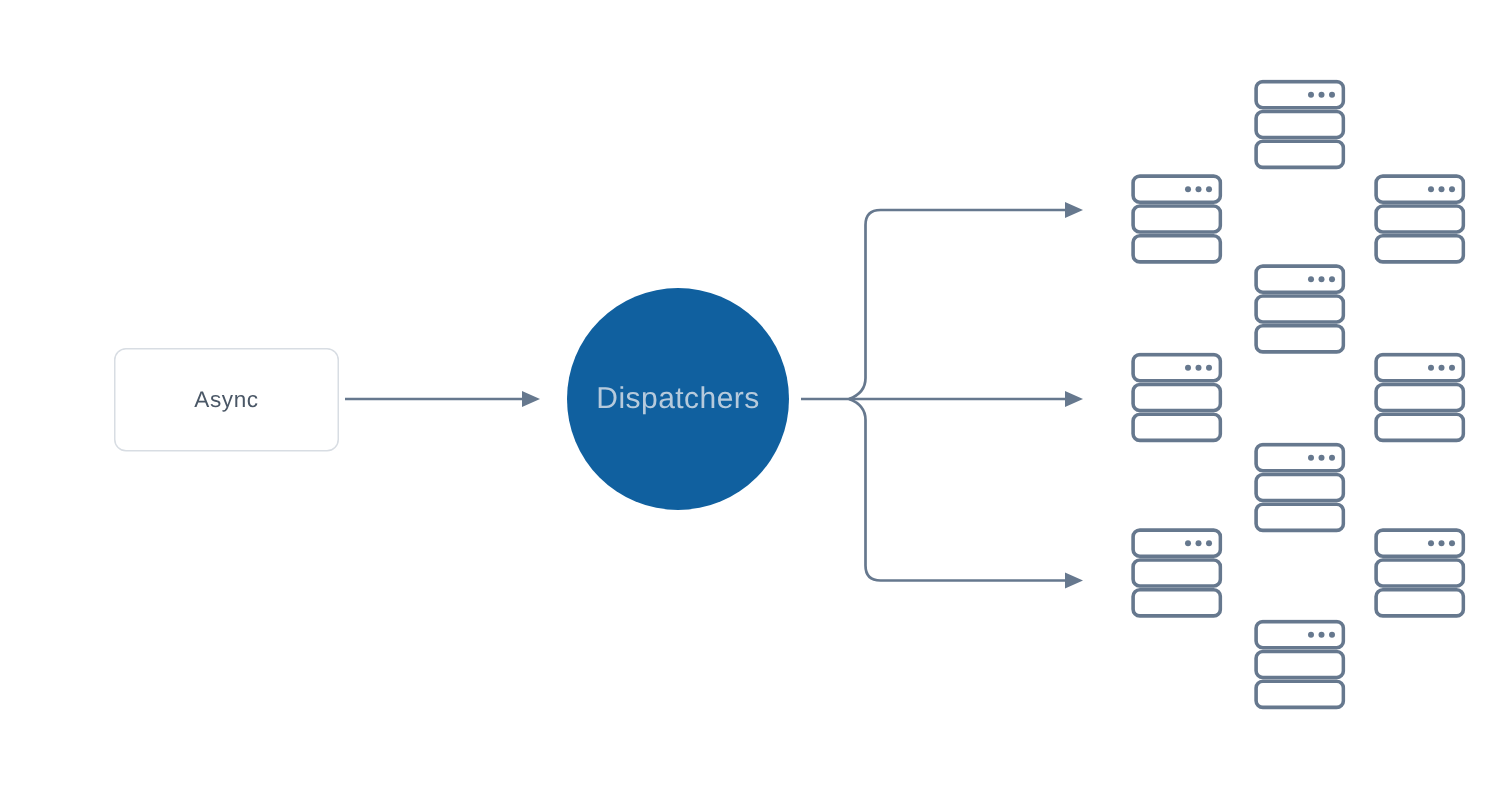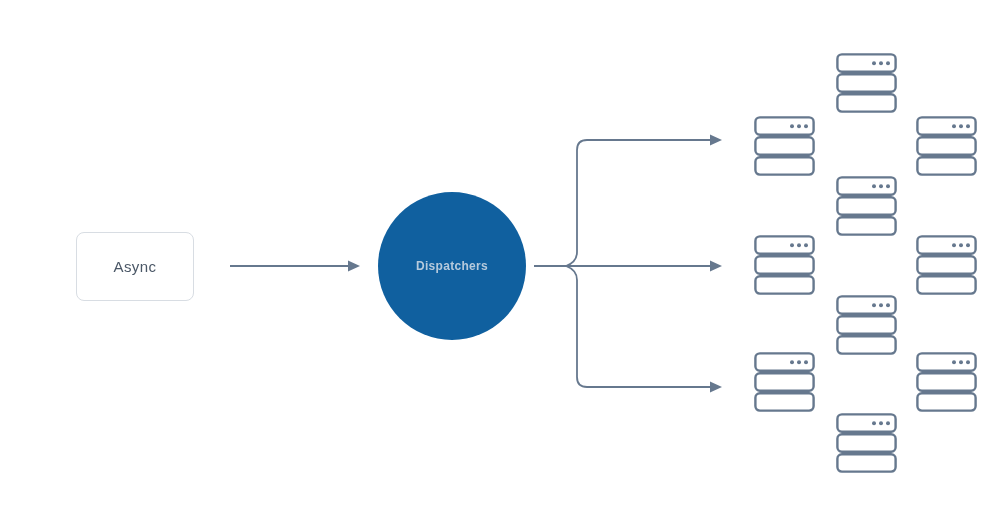--- a/index.html
+++ b/index.html
@@ -21,21 +21,21 @@
     width: 1007px;
     height: 524px;
     background: var(--background);
     overflow: hidden;
   }
   
   .async-node {
     position: absolute;
     left: 76px;
     top: 232px;
-    width: 118px;
+    width: 150px;
     height: 69px;
     background: #ffffff;
     border: 1px solid var(--async-border);
     border-radius: 8px;
     display: flex;
     align-items: center;
     justify-content: center;
   }
   .async-node .label {
     color: var(--async-text);
@@ -50,22 +50,22 @@
     width: 148px;
     height: 148px;
     border-radius: 50%;
     background: var(--dispatcher-fill);
     display: flex;
     align-items: center;
     justify-content: center;
   }
   .dispatcher-node .label {
     color: var(--dispatcher-text);
-    font-size: 12px;
-    font-weight: 700;
+    font-size: 20px;
+    font-weight: 400;
     letter-spacing: 0.3px;
   }
   
   .connector-layer {
     position: absolute;
     inset: 0;
     width: 1007px;
     height: 524px;
     pointer-events: none;
   }

